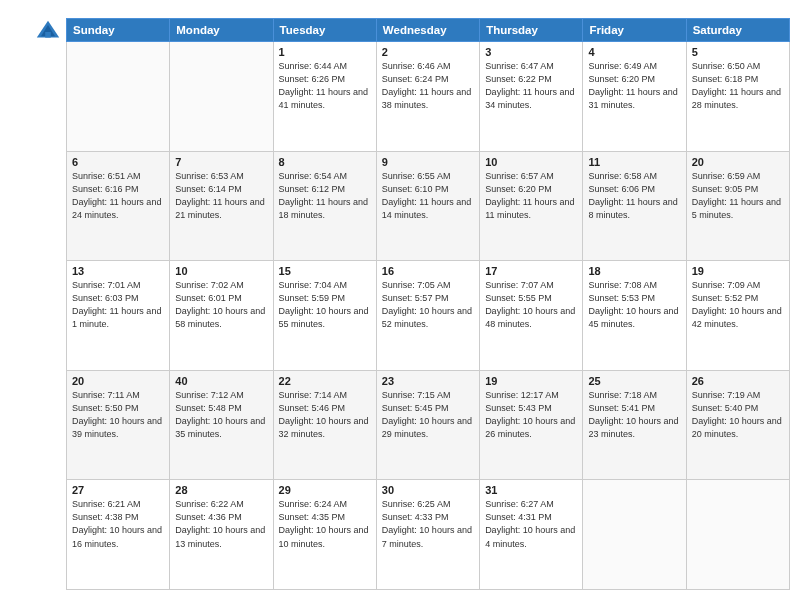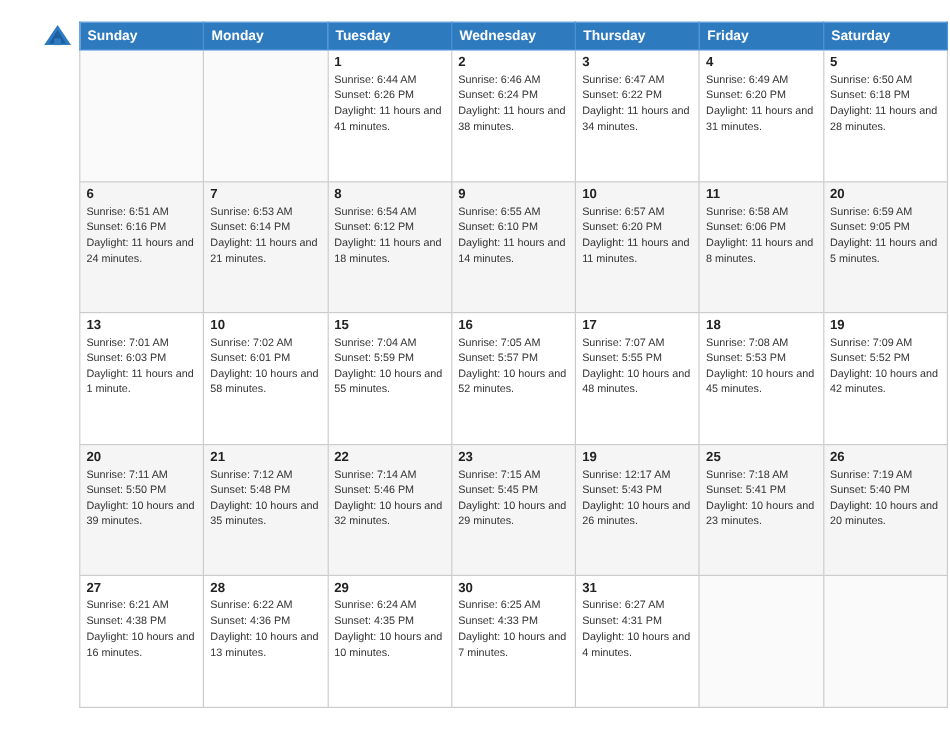--- a/index.html
+++ b/index.html
@@ -254,21 +254,21 @@
           </td>
         </tr>
         <tr>
           <td>
             <span class="day-number">20</span>
             <div class="cell-content">Sunrise: 7:11 AM
 Sunset: 5:50 PM
 Daylight: 10 hours and 39 minutes.</div>
           </td>
           <td>
-            <span class="day-number">21</span>
+            <span class="day-number">40</span>
             <div class="cell-content">Sunrise: 7:12 AM
 Sunset: 5:48 PM
 Daylight: 10 hours and 35 minutes.</div>
           </td>
           <td>
             <span class="day-number">22</span>
             <div class="cell-content">Sunrise: 7:14 AM
 Sunset: 5:46 PM
 Daylight: 10 hours and 32 minutes.</div>
           </td>

